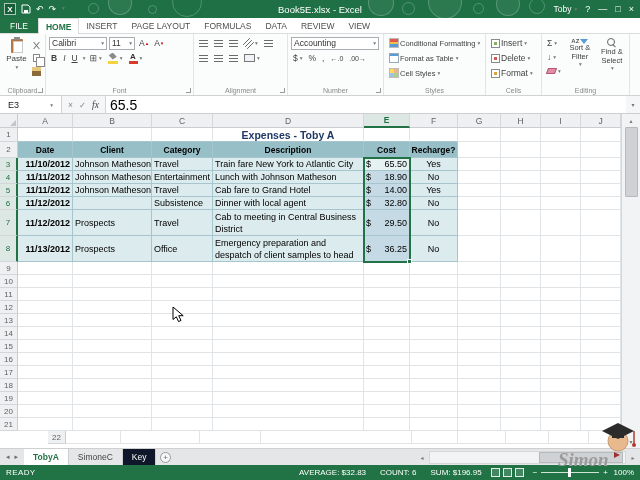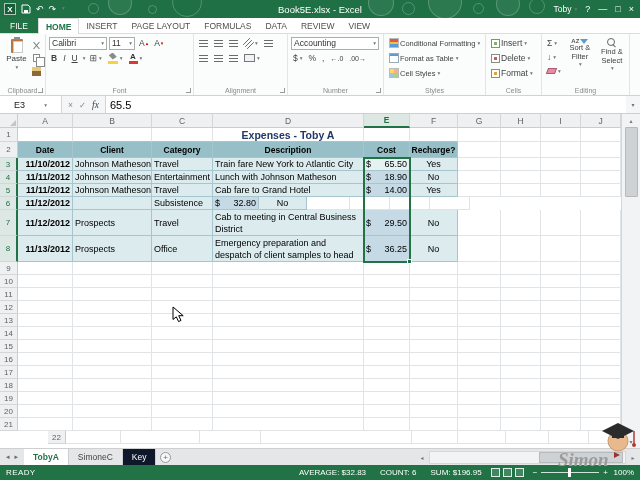--- a/index.html
+++ b/index.html
@@ -81,25 +81,25 @@
   .i-mag:after{content:"";position:absolute;left:6px;top:6px;width:4px;height:1px;background:#666;
                transform:rotate(45deg);transform-origin:0 0;}
   .i-eraser{width:9px;height:6px;background:#e58ca5;border:1px solid #b05a76;transform:skewX(-20deg);}
   .vertbtn{display:flex;flex-direction:column;align-items:center;width:32px;color:#3f3f3f;padding-top:2px;}
   .twoline{text-align:center;line-height:1.15;font-size:7.5px;white-space:normal;width:30px;}
 
   
   .fbar{position:absolute;left:0;top:96px;width:640px;height:18px;background:#f5f6f7;
         border-bottom:1px solid #cfcfcf;display:flex;align-items:stretch;}
   .namebox{width:62px;background:#fff;border-right:1px solid #d4d4d4;display:flex;align-items:center;
-           justify-content:space-between;padding:0 14px;font-size:9px;color:#222;}
+           justify-content:space-between;padding:0 8px;font-size:9px;color:#222;}
   .fbtns{display:flex;align-items:center;gap:6px;padding:0 6px;border-right:1px solid #d4d4d4;
          font-size:8.5px;color:#888;}
   .fx{font-family:"Liberation Serif",serif;font-style:italic;font-size:9.5px;color:#444;}
-  .finput{flex:1;background:#fff;display:flex;align-items:center;padding:0 4px;font-size:11px;color:#000;}
+  .finput{flex:1;background:#fff;display:flex;align-items:center;padding:0 4px;font-size:14px;color:#000;}
   .fexpand{width:14px;display:flex;align-items:center;justify-content:center;font-size:6px;color:#777;}
 
   
   .grid{position:absolute;left:0;top:114px;width:640px;height:334px;background:#fff;overflow:hidden;}
   .gheadrow{display:flex;height:14px;}
   .corner{width:18px;height:14px;background:#eef0f1;border-right:1px solid #c9cdd1;
           border-bottom:1px solid #c9cdd1;position:relative;flex:none;}
   .corner:after{content:"";position:absolute;right:1px;bottom:1px;border-left:6px solid transparent;
                 border-bottom:6px solid #c2c6ca;}
   .ch{height:14px;display:flex;align-items:center;justify-content:center;font-size:8.5px;color:#5f6366;
@@ -525,20 +525,21 @@
         <div class="cell" style="width: 43px;"></div>
         <div class="cell" style="width: 40px;"></div>
         <div class="cell" style="width: 40px;"></div>
         <div class="cell" style="width: 40px;"></div>
       </div>
       <div class="grow" style="height: 13px;">
         <div class="rh hsel">6</div>
         <div class="cell tb trow ar" style="width: 55px;">11/12/2012</div>
         <div class="cell tb trow" style="width: 79px;"></div>
         <div class="cell tb trow" style="width: 61px;">Subsistence</div>
+        <div class="cell tb trow" style="width: 151px;">Dinner with local agent</div>
         <div class="cell tb trow cost sel" style="width: 46px;">
           <span>$</span>
           <span>32.80</span>
         </div>
         <div class="cell tb trow ac" style="width: 48px;">No</div>
         <div class="cell" style="width: 43px;"></div>
         <div class="cell" style="width: 40px;"></div>
         <div class="cell" style="width: 40px;"></div>
         <div class="cell" style="width: 40px;"></div>
       </div>

